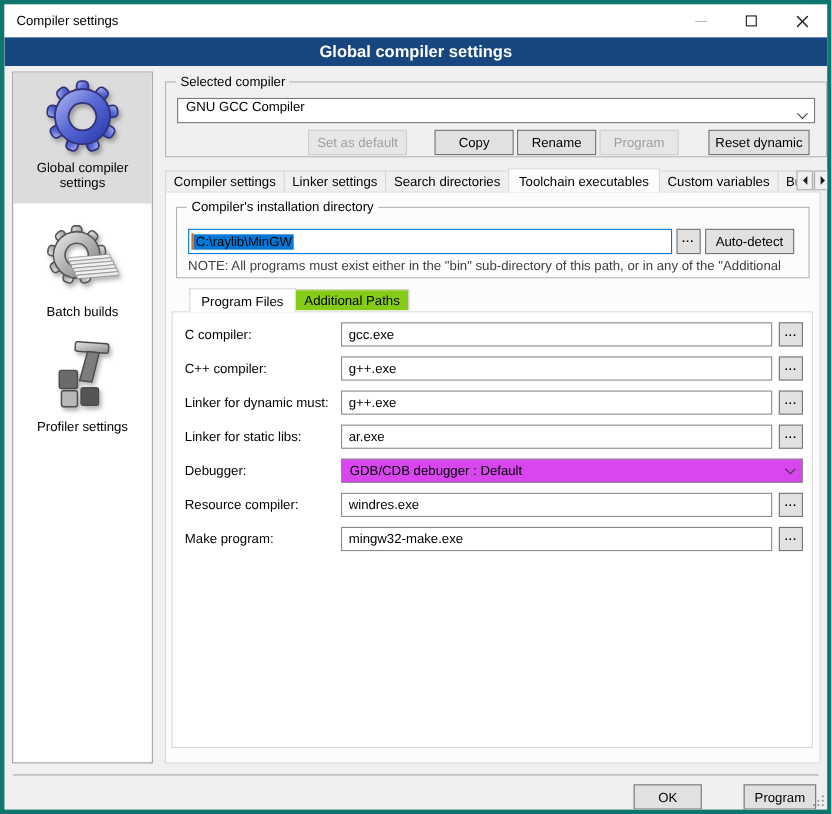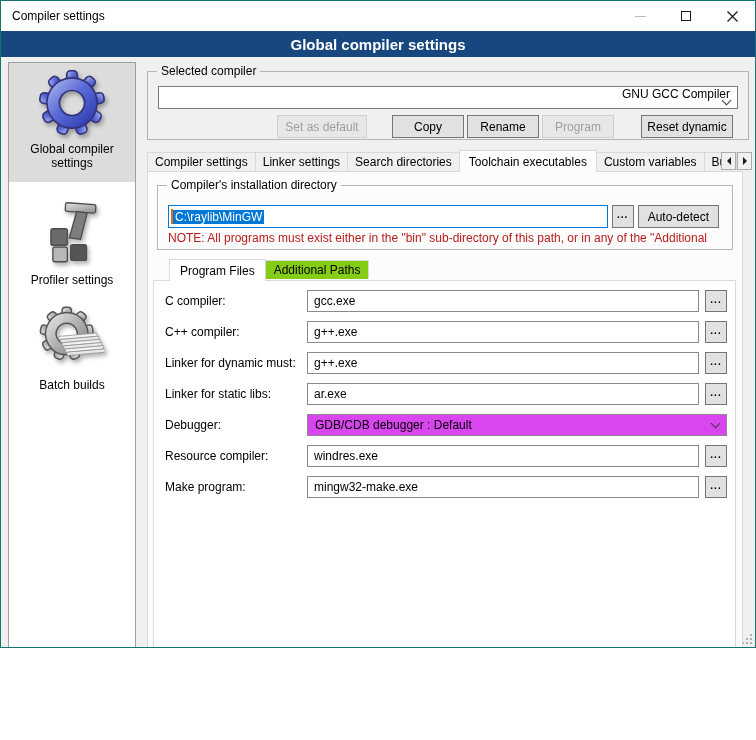--- a/index.html
+++ b/index.html
@@ -4,22 +4,22 @@
 <style>
   * { box-sizing: border-box; }
   html,body { margin:0; padding:0; }
   body {
     width:756px; height:740px;
     font-family:"Liberation Sans", sans-serif;
     font-size:12px; color:#000;
     background:#fff;
   }
   .window{
-    position:relative; width:756px; height:648px;
-    border:1px solid #0f766e; background:#f0f0f0; overflow:hidden;
+    position:relative; width:756px; height:740px;
+    border:4px solid #0f766e; background:#f0f0f0; overflow:hidden;
   }
   
   .titlebar{
     position:absolute; left:0; top:0; right:0; height:30px;
     background:#ffffff; display:flex; align-items:center;
   }
   .title-text{ padding-left:11px; font-size:12px; }
   .caption-btns{ margin-left:auto; display:flex; height:100%; }
   .cap-btn{ width:46px; height:100%; display:flex; align-items:center; justify-content:center; }
   .glyph-min{ width:11px; height:1px; background:#b9b9b9; }
@@ -43,21 +43,21 @@
   
   .groupbox{ position:absolute; border:1px solid #b4b4b4; }
   .legend{ position:absolute; top:-8px; left:9px; padding:0 4px; }
   .gb-gray .legend{ background:#f0f0f0; }
   .gb-page .legend{ background:#fcfcfc; }
   
   .sc-group{ left:146px; top:70px; width:602px; height:69px; }
   .combo{
     position:absolute; left:10px; right:10px; top:14px; height:23px;
     background:#fff; border:1px solid #7a7a7a;
-    display:flex; align-items:flex-end; padding:0 7px;flex-direction:column;
+    display:flex; align-items:flex-start; padding:0 7px;flex-direction:column;
   }
   .chev{
     width:7px; height:7px; border-right:1.4px solid #3c3c3c; border-bottom:1.4px solid #3c3c3c;
     transform:rotate(45deg); margin-left:auto; margin-top:-4px; flex:none;
   }
   .sc-btnrow{ position:absolute; top:43px; right:15px; display:flex; align-items:center; }
   .btn{
     height:23px; background:#e1e1e1; border:1px solid #757575;
     display:flex; align-items:center; justify-content:center; white-space:nowrap;
   }
@@ -91,30 +91,30 @@
     background:#fcfcfc; border:1px solid #d9d9d9; z-index:1;
   }
   
   .dir-group{ left:156px; top:184px; width:576px; height:65px; z-index:2; }
   .dir-row{ position:absolute; left:10px; top:19px; right:13px; height:23px; display:flex; gap:4px; }
   .dir-field{
     flex:1; background:#fff; border:1px solid #0078d7;
     display:flex; align-items:center; padding:0 2px; overflow:hidden;
   }
   .caret-bar{ width:2px; height:15px; background:#e06a1a; flex:none; }
-  .sel-text{ background:#0078d7; color:#ffffff; padding:0 2px; white-space:nowrap; }
+  .sel-text{ background:#0078d7; color:#000000; padding:0 2px; white-space:nowrap; }
   .mini-btn{
     width:22px; flex:none; background:#e1e1e1; border:1px solid #757575;
     display:flex; align-items:center; justify-content:center;
     font-weight:bold; letter-spacing:1px; font-size:10px; padding-bottom:4px;
   }
   .autodetect{ flex:none; padding:0 9px; }
   .note-line{
     position:absolute; left:10px; top:45px; right:2px;
-    color:#b91c1c; white-space:nowrap; overflow:hidden;
+    color:#404040; white-space:nowrap; overflow:hidden;
   }
   
   .subtabstrip{ position:absolute; left:168px; top:258px; height:22px; display:flex; align-items:center; z-index:3; }
   .subtab{ height:19px; margin-bottom:1px; padding:0 8px; background:#84cc16; border:1px solid #d9d9d9; border-bottom:none; margin-right:-1px; display:flex; align-items:center; }
   .subtab.active{ height:22px; margin-bottom:0; background:#ffffff; z-index:3; position:relative; padding:0 10px; }
   .subpage{
     position:absolute; left:152px; top:279px; width:583px; height:397px;
     background:#ffffff; border:1px solid #d9d9d9; z-index:2;
   }
   .form{ position:absolute; left:11px; top:9px; right:8px; display:flex; flex-direction:column; gap:9px; }
@@ -187,40 +187,20 @@
             <rect x="42" y="1" width="16" height="22" rx="6" transform="rotate(160 50 50)"></rect>
             <rect x="42" y="1" width="16" height="22" rx="6" transform="rotate(200 50 50)"></rect>
             <rect x="42" y="1" width="16" height="22" rx="6" transform="rotate(240 50 50)"></rect>
             <rect x="42" y="1" width="16" height="22" rx="6" transform="rotate(280 50 50)"></rect>
             <rect x="42" y="1" width="16" height="22" rx="6" transform="rotate(320 50 50)"></rect>
             <path fill-rule="evenodd" d="M50 12 A38 38 0 1 0 50.02 12 Z M50 31 A19 19 0 1 1 49.98 31 Z"></path>
           </g>
         </svg>
       </span>
       <span class="lbl">Global compiler settings</span>
-    </div>
-    <div class="side-item">
-      <span class="side-icon">
-        <svg viewBox="0 0 100 100" width="66" height="66">
-          <defs>
-            <linearGradient id="ggray1" x1="0" y1="0" x2="1" y2="1">
-              <stop offset="0" stop-color="#e6e6e6"></stop>
-                <stop offset="1" stop-color="#8a8a8a"></stop>
-            </linearGradient>
-          </defs>
-          <g stroke="#4d4d4d" stroke-width="2">
-            <rect x="40" y="4" width="46" height="13" rx="3" fill="url(#ggray1)" transform="rotate(4 63 10)"></rect>
-            <polygon points="57,16 73,18 63,58 46,56" fill="#7d7d7d"></polygon>
-            <rect x="18" y="42" width="25" height="25" rx="3" fill="#6b6b6b"></rect>
-            <rect x="21" y="70" width="22" height="22" rx="3" fill="#b8b8b8"></rect>
-            <rect x="48" y="66" width="24" height="24" rx="3" fill="#555555"></rect>
-          </g>
-        </svg>
-      </span>
-      <span class="lbl">Profiler settings</span>
     </div>
     <div class="side-item">
       <span class="side-icon">
         <svg viewBox="0 0 100 100" width="66" height="66">
           <defs>
             <linearGradient id="ggray2" x1="0" y1="0" x2="1" y2="1">
               <stop offset="0" stop-color="#ededed"></stop>
                 <stop offset="0.5" stop-color="#b0b0b0"></stop>
                 <stop offset="1" stop-color="#7c7c7c"></stop>
             </linearGradient>
@@ -242,20 +222,40 @@
             <rect x="2" y="5" width="58" height="5" fill="#e9e9e9" stroke="#8a8a8a" stroke-width="1"></rect>
             <rect x="4" y="10" width="58" height="5" fill="#f2f2f2" stroke="#8a8a8a" stroke-width="1"></rect>
             <rect x="6" y="15" width="58" height="5" fill="#e9e9e9" stroke="#8a8a8a" stroke-width="1"></rect>
             <rect x="8" y="20" width="58" height="5" fill="#f2f2f2" stroke="#8a8a8a" stroke-width="1"></rect>
             <rect x="10" y="25" width="58" height="5" fill="#e9e9e9" stroke="#8a8a8a" stroke-width="1"></rect>
           </g>
         </svg>
       </span>
       <span class="lbl">Batch builds</span>
     </div>
+    <div class="side-item">
+      <span class="side-icon">
+        <svg viewBox="0 0 100 100" width="66" height="66">
+          <defs>
+            <linearGradient id="ggray1" x1="0" y1="0" x2="1" y2="1">
+              <stop offset="0" stop-color="#e6e6e6"></stop>
+                <stop offset="1" stop-color="#8a8a8a"></stop>
+            </linearGradient>
+          </defs>
+          <g stroke="#4d4d4d" stroke-width="2">
+            <rect x="40" y="4" width="46" height="13" rx="3" fill="url(#ggray1)" transform="rotate(4 63 10)"></rect>
+            <polygon points="57,16 73,18 63,58 46,56" fill="#7d7d7d"></polygon>
+            <rect x="18" y="42" width="25" height="25" rx="3" fill="#6b6b6b"></rect>
+            <rect x="21" y="70" width="22" height="22" rx="3" fill="#b8b8b8"></rect>
+            <rect x="48" y="66" width="24" height="24" rx="3" fill="#555555"></rect>
+          </g>
+        </svg>
+      </span>
+      <span class="lbl">Profiler settings</span>
+    </div>
   </div>
 
   <div class="groupbox gb-gray sc-group">
     <div class="legend">Selected compiler</div>
     <div class="combo">
       <span>GNU GCC Compiler</span>
       <span class="chev"></span>
     </div>
     <div class="sc-btnrow">
       <div class="btn disabled b-setdef">Set as default</div>

